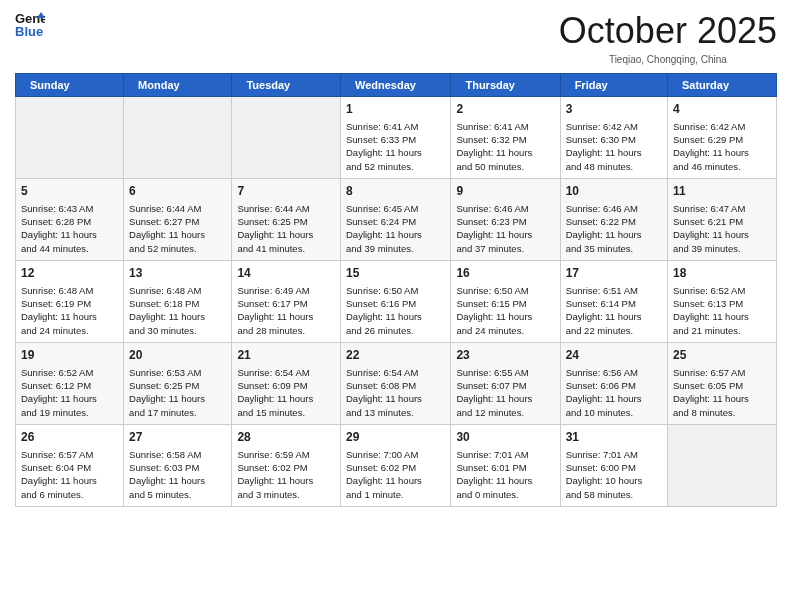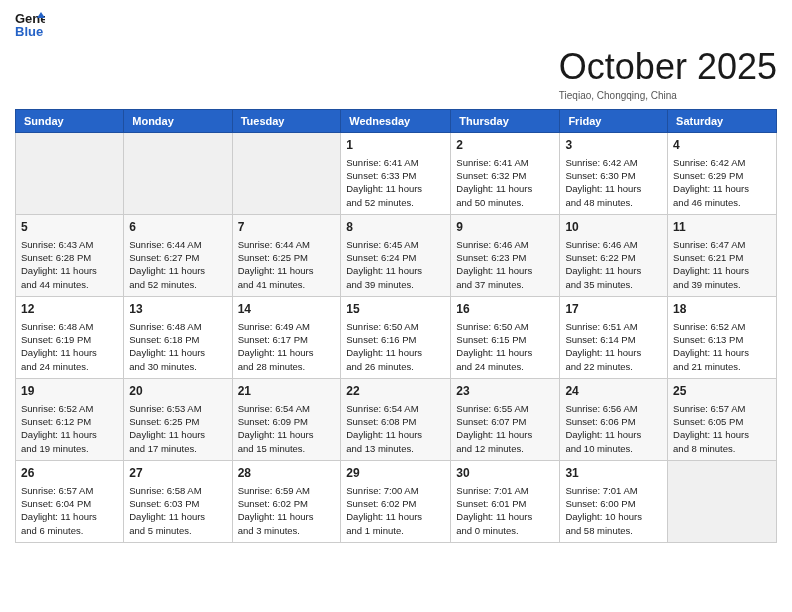--- a/index.html
+++ b/index.html
@@ -24,43 +24,42 @@
     .logo {
       display: flex;
       align-items: center;
       gap: 4px;
     }
     .logo-icon {
       width: 30px;
       height: 28px;
     }
     .title-block {
-      text-align: left;
-      margin-top: 36px;
+      text-align: center;
     }
     .month-title {
       font-size: 36px;
       font-weight: 300;
       color: #1a1a1a;
     }
     .subtitle {
       font-size: 10px;
       color: #555;
       margin-top: 2px;
     }
     .calendar-table {
       width: 100%;
       border-collapse: collapse;
       font-size: 10px;
     }
     .calendar-table thead tr th {
       background: #2563c7;
       color: #fff;
       text-align: left;
-      padding: 5px 8px;
+      padding: 5px 14px;
       font-size: 11px;
       font-weight: bold;
       border: 1px solid #1e4fa0;
     }
     .calendar-table tbody tr td {
       border: 1px solid #ccc;
       vertical-align: top;
       padding: 4px 5px;
       width: 113px;
       height: 82px;

